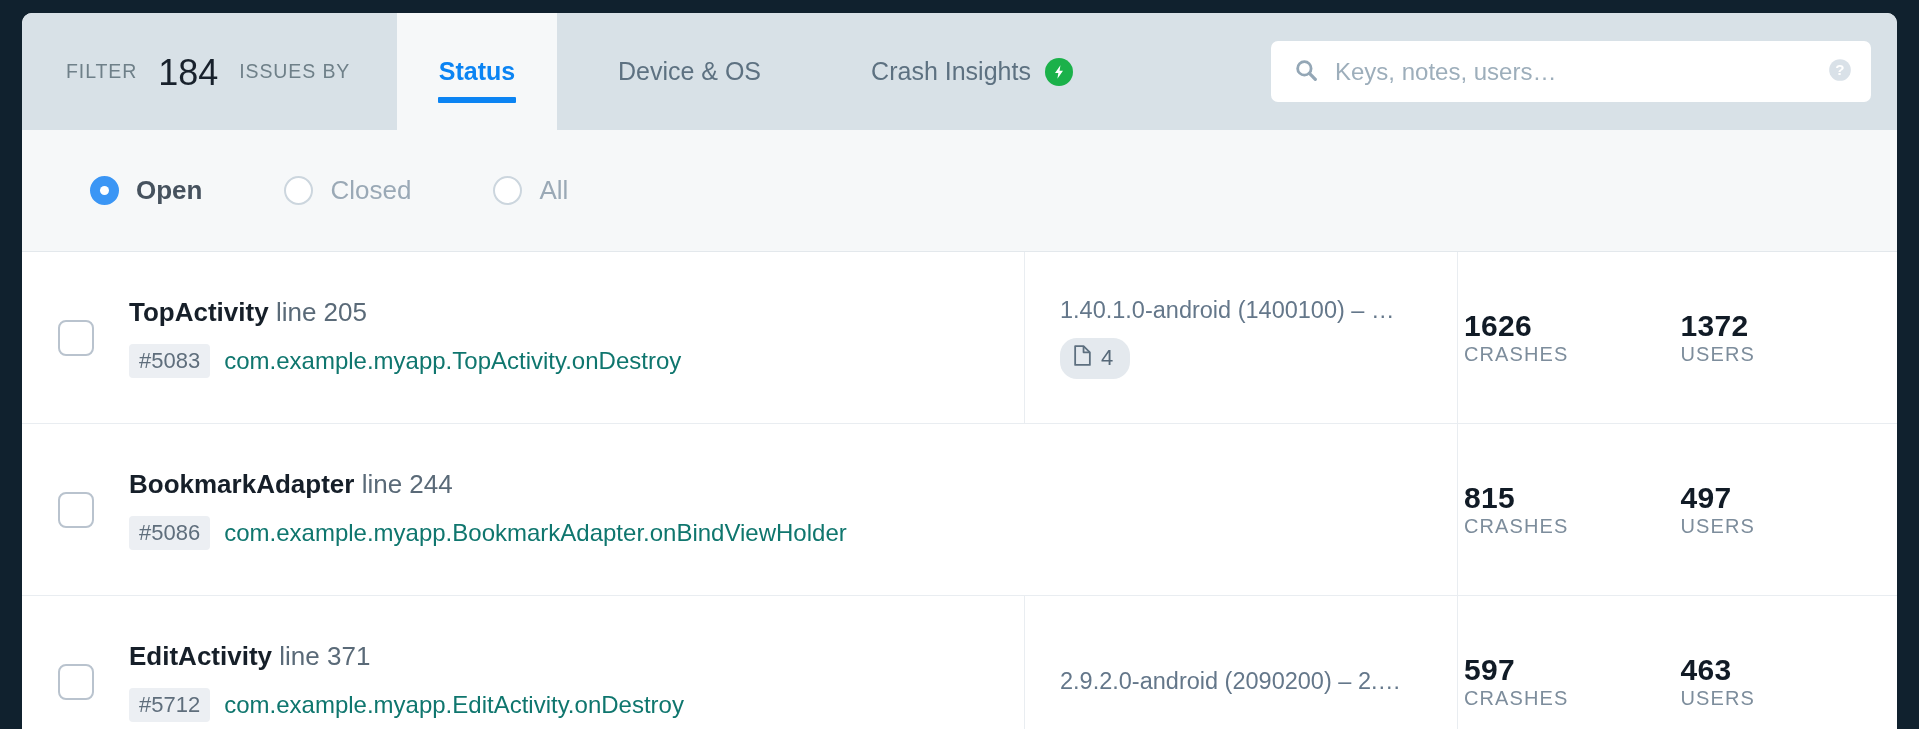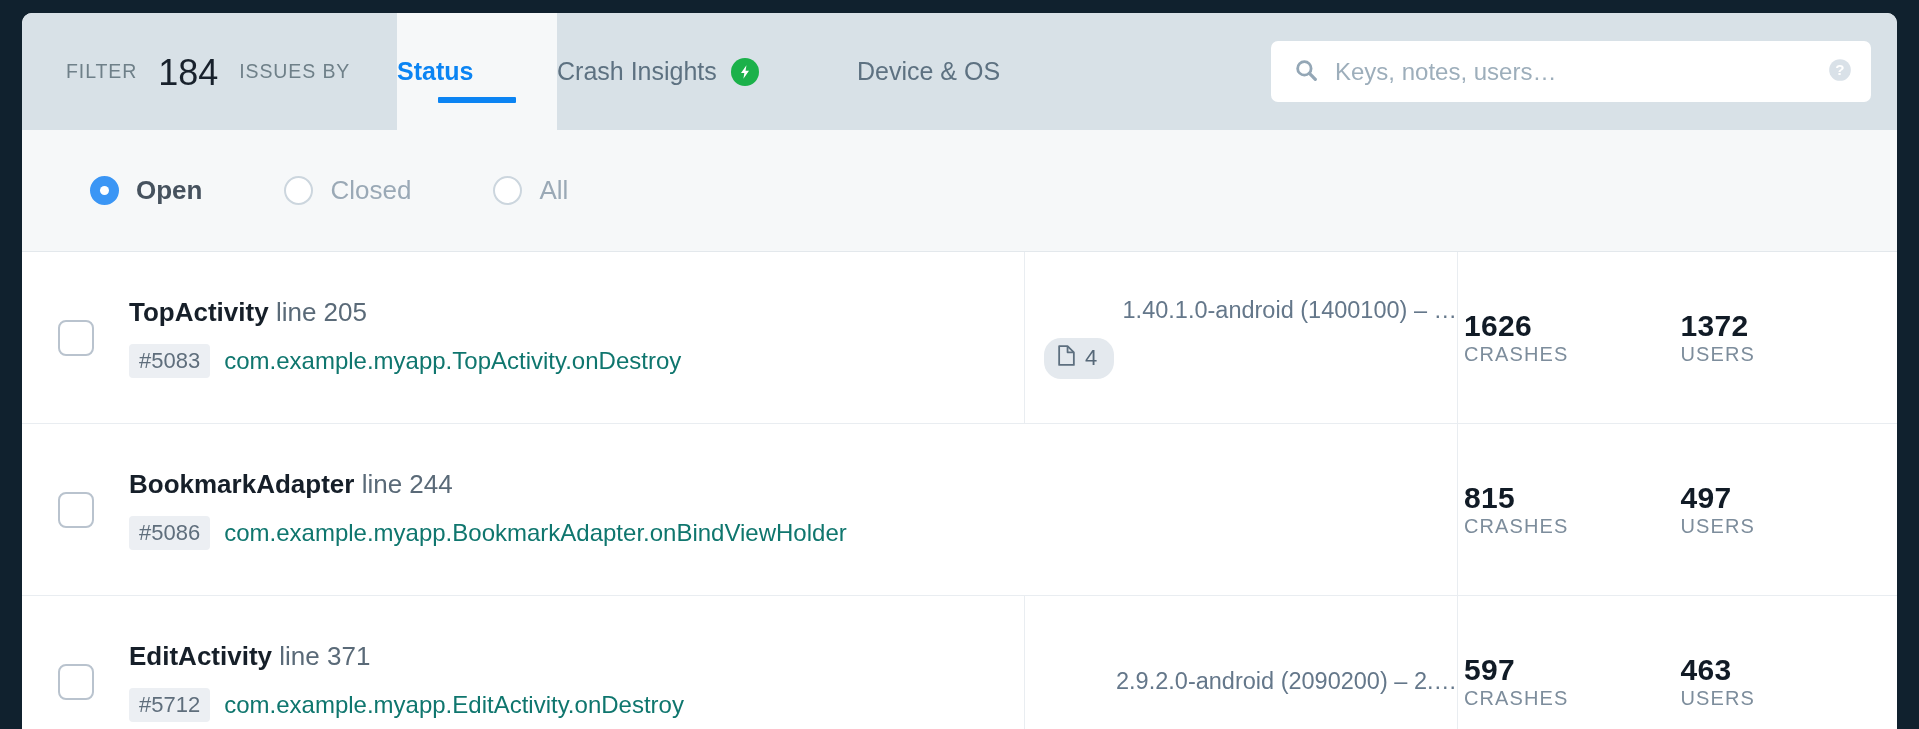--- a/index.html
+++ b/index.html
@@ -51,21 +51,21 @@
     font-weight: 400;
     line-height: 1;
     position: relative;
     top: 1px;
   }
 
   .tab {
     flex: 0 0 auto;
     display: flex;
     align-items: center;
-    justify-content: flex-start;
+    justify-content: center;
     font-size: 25px;
     color: #5d7181;
     position: relative;
     cursor: pointer;
     user-select: none;
   }
   .tab-status  { width: 160px; background: #f6f8f9; color: #0b84f3; font-weight: 700; }
   .tab-device  { width: 265px; }
   .tab-insight { width: 300px; display: flex; gap: 14px; }
 
@@ -205,23 +205,22 @@
   }
   .issue-path { font-size: 24px; color: #0f766e; }
 
   .cell-version {
     flex: 0 0 433px;
     border-left: 1px solid #e9edf1;
     display: flex;
     flex-direction: column;
     justify-content: center;
     gap: 14px;
-    padding-left: 19px;
+    padding-left: 35px;
     min-width: 0;
-    align-items: flex-end;
   }
   .version-text {
     font-size: 23.5px;
     color: #64778a;
     white-space: nowrap;
     overflow: hidden;
     text-overflow: ellipsis;
     max-width: 355px;
   }
   .notes-chip {
@@ -264,31 +263,31 @@
       <span class="word">FILTER</span>
       <span class="count">184</span>
       <span class="word">ISSUES BY</span>
     </div>
 
     <div class="tab tab-status">
       <span>Status</span>
       <span class="tab-underline"></span>
     </div>
 
+    <div class="tab tab-device">
+      <span>Device &amp; OS</span>
+    </div>
+
     <div class="tab tab-insight">
       <span>Crash Insights</span>
       <span class="bolt-badge">
         <svg width="16" height="16" viewBox="0 0 24 24" aria-hidden="true">
           <path d="M14.2 2 6 13.4h5L9.6 22 18 10.3h-5.2L14.2 2z" fill="#ffffff"></path>
         </svg>
       </span>
-    </div>
-
-    <div class="tab tab-device">
-      <span>Device &amp; OS</span>
     </div>
 
     <div class="search-wrap">
       <div class="searchbox">
         <span>
           <svg width="26" height="26" viewBox="0 0 24 24" aria-hidden="true">
             <circle cx="10.5" cy="10.5" r="6.2" fill="none" stroke="#94a7b6" stroke-width="2.6"></circle>
             <line x1="15.2" y1="15.2" x2="20.6" y2="20.6" stroke="#94a7b6" stroke-width="3" stroke-linecap="round"></line>
           </svg>
         </span>

